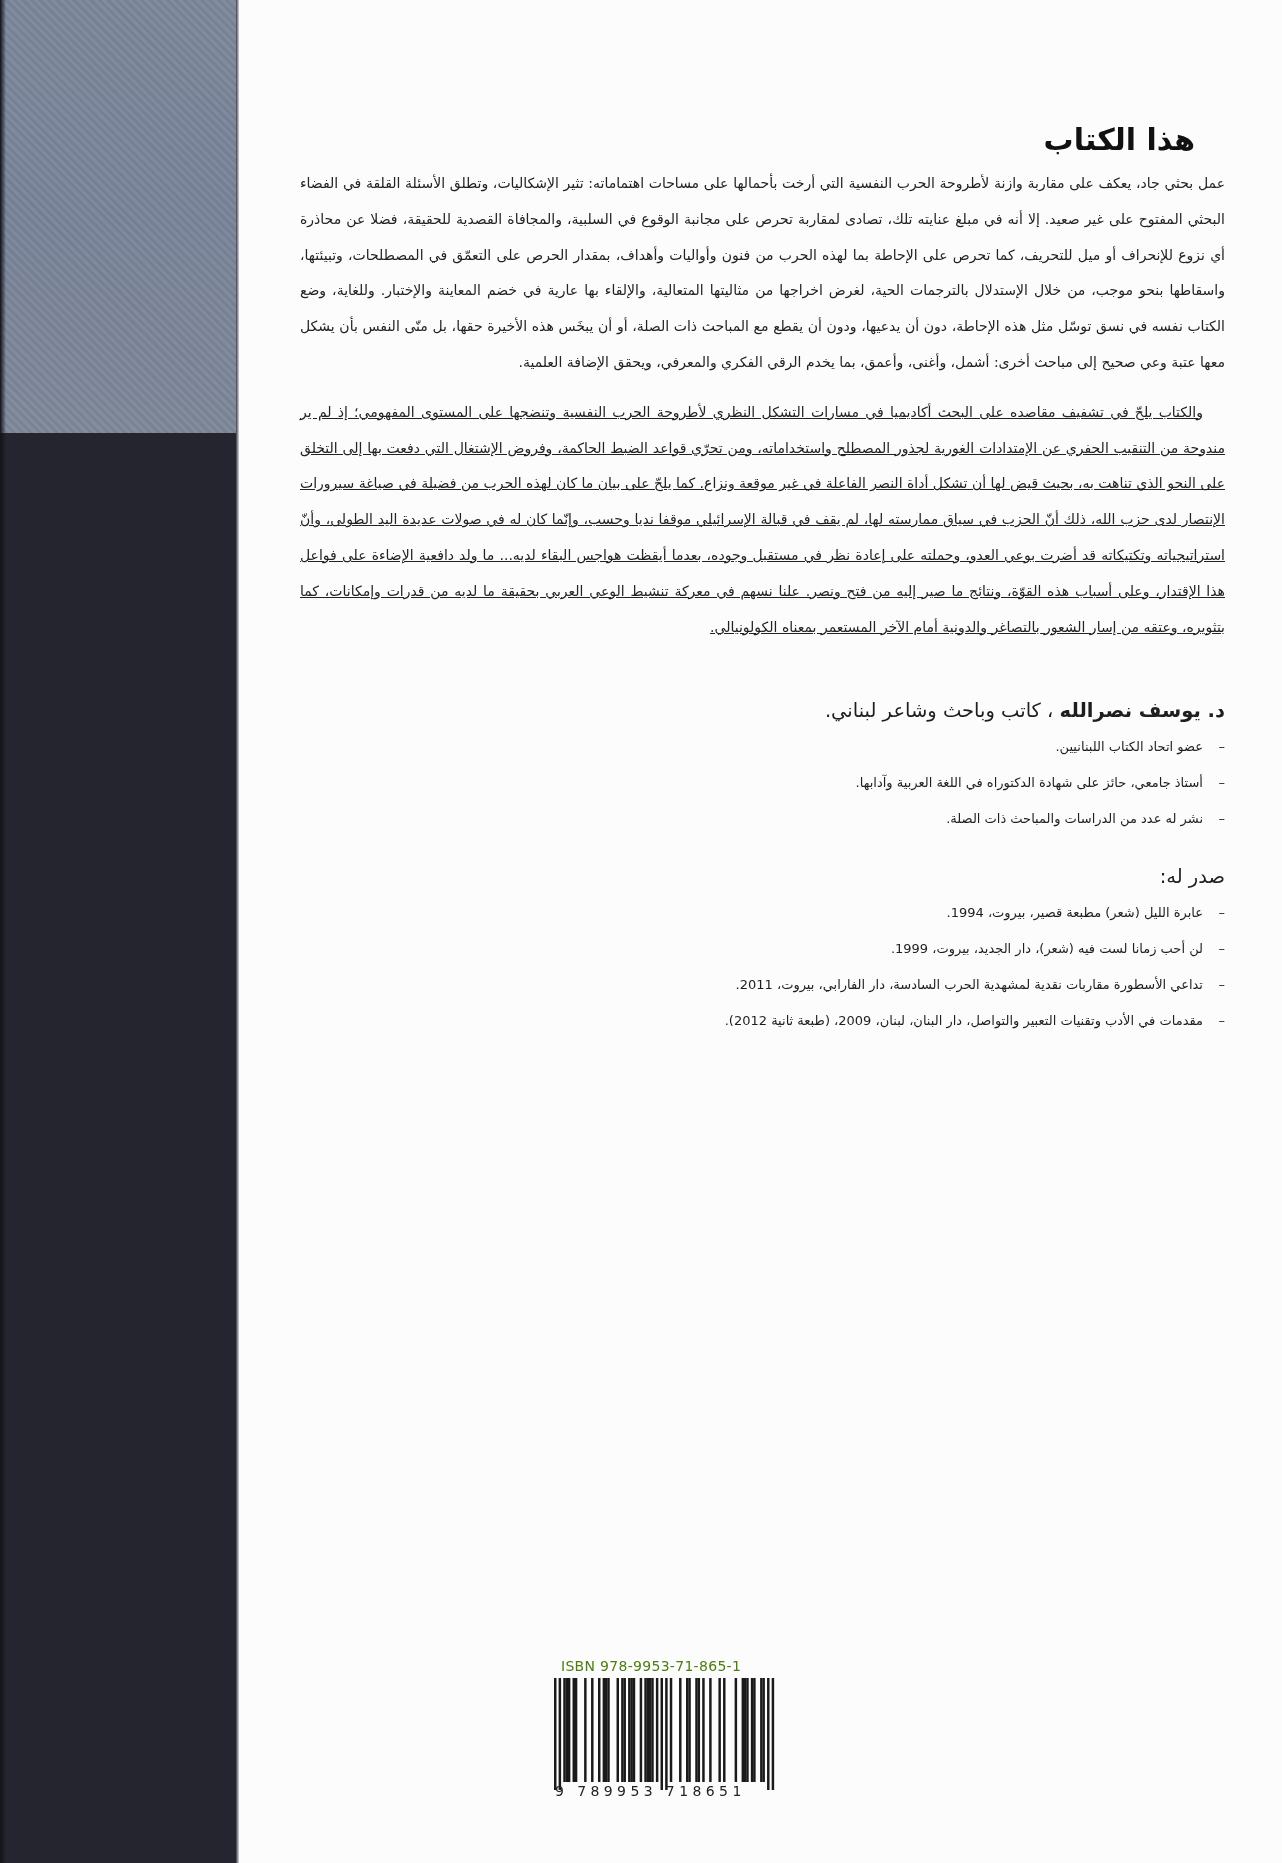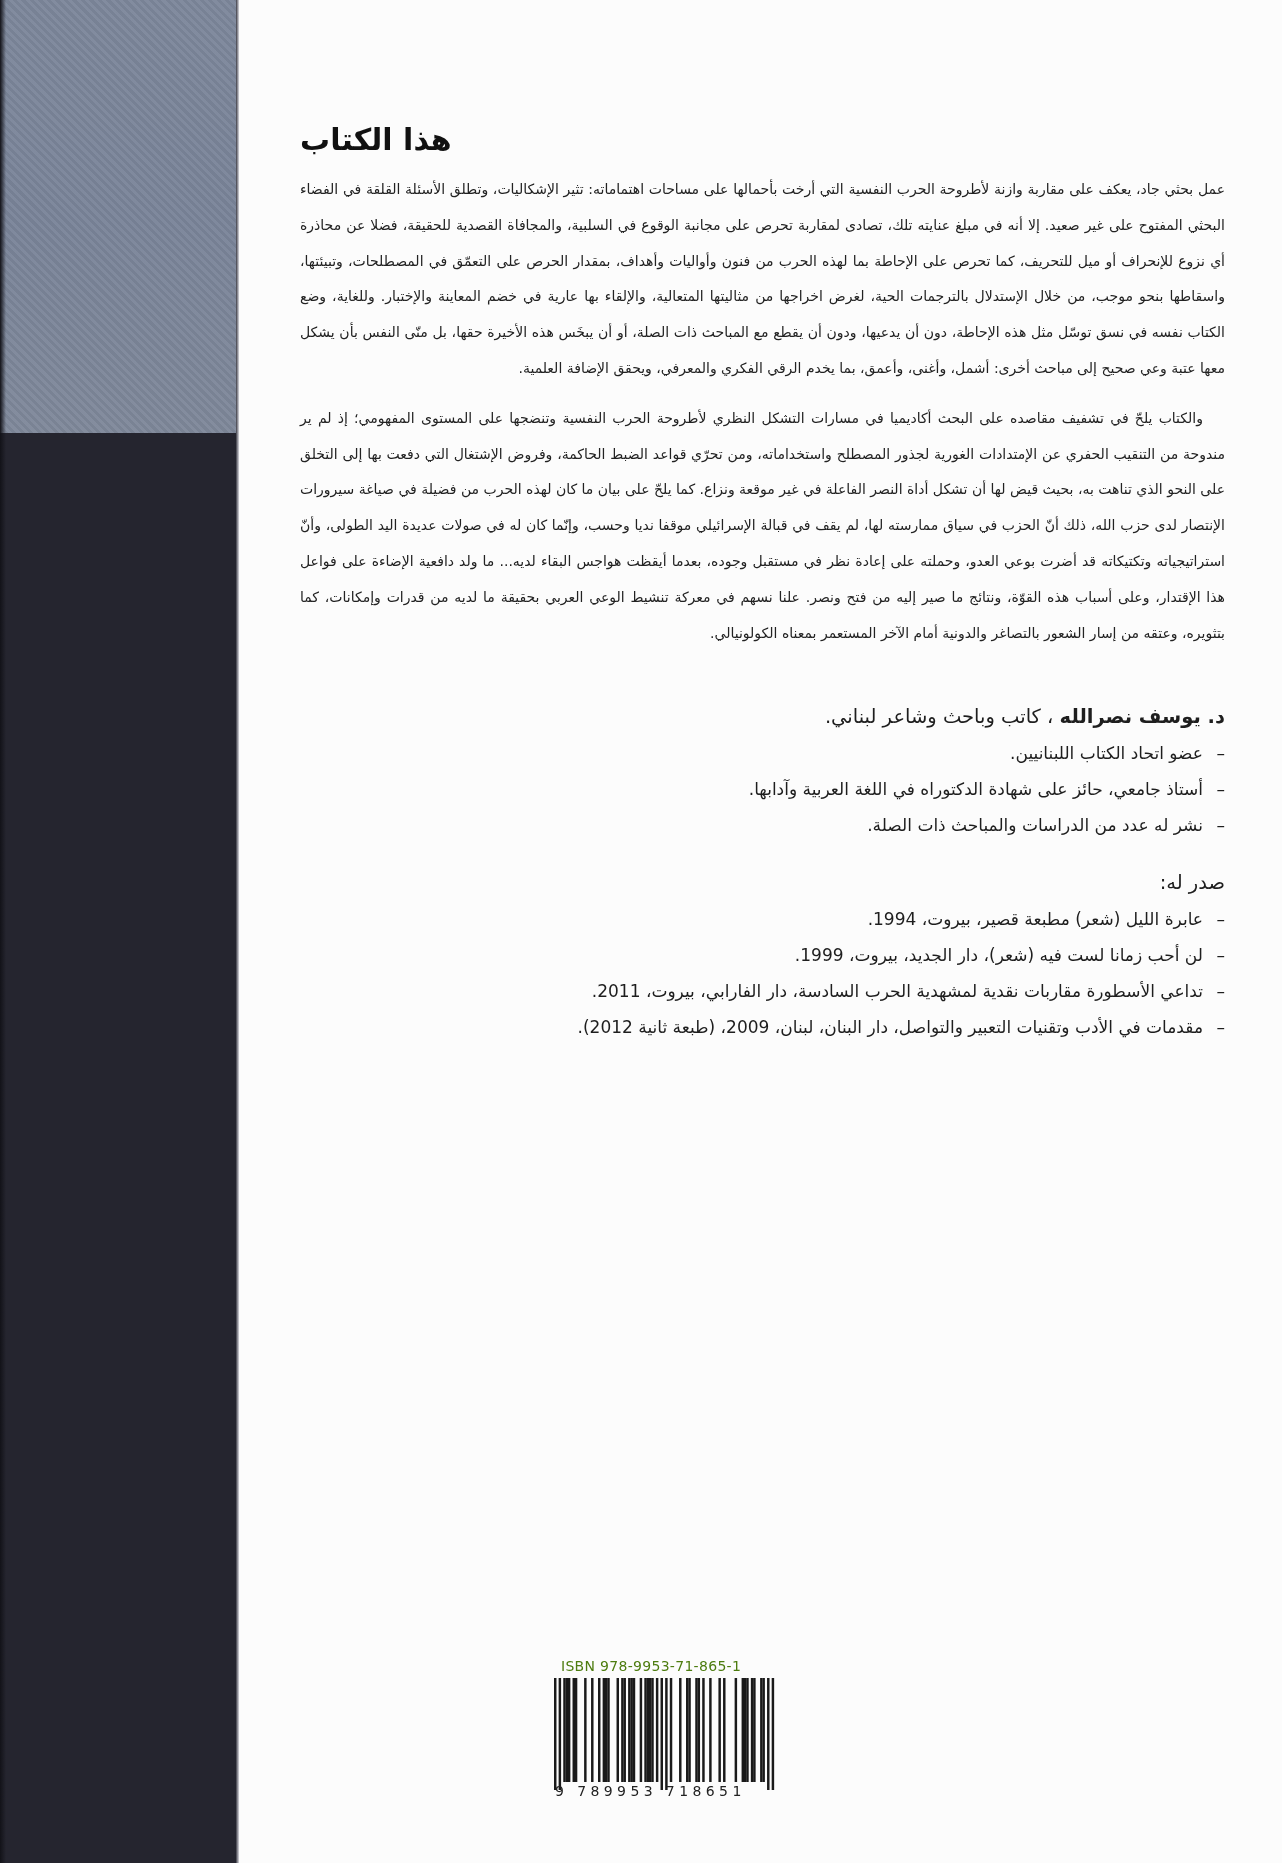--- a/index.html
+++ b/index.html
@@ -58,59 +58,59 @@
     }
     .content {
       position: absolute;
       left: 60px;
       top: 118px;
       width: 925px;
       direction: rtl;
       text-align: justify;
     }
     .title {
-      text-align: left;
+      text-align: right;
       font-family: "DejaVu Sans", sans-serif;
       font-weight: bold;
       font-size: 30px;
-      margin: 0 0 10px 0;
+      margin: 0 0 4px 0;
       line-height: 44px;
       color: #111;
       padding-right: 30px;
     }
     .para {
       font-family: "DejaVu Sans", sans-serif;
       font-size: 14px;
       line-height: 35.8px;
       margin: 0 0 14px 0;
       text-align: justify;
       text-align-last: right;
       color: #222;
     }
     .para.first { text-indent: 0; }
-    .para.indent { text-indent: 22px; }
+    .para.indent { text-indent: 22px; text-decoration: underline; }
     .author {
       margin-top: 48px;
       font-family: "DejaVu Sans", sans-serif;
       font-size: 19.5px;
       line-height: 36px;
       color: #1e1e1e;
     }
     .author-name {
       font-weight: bold;
     }
     .list {
       list-style: none;
       margin: 0;
       padding: 0;
     }
     .list li {
       position: relative;
       padding-right: 22px;
-      font-size: 17px;
+      font-size: 13px;
       line-height: 36px;
       text-align: right;
     }
     .list li::before {
       content: "–";
       position: absolute;
       right: 0;
       top: 0;
     }
     .published-heading {

